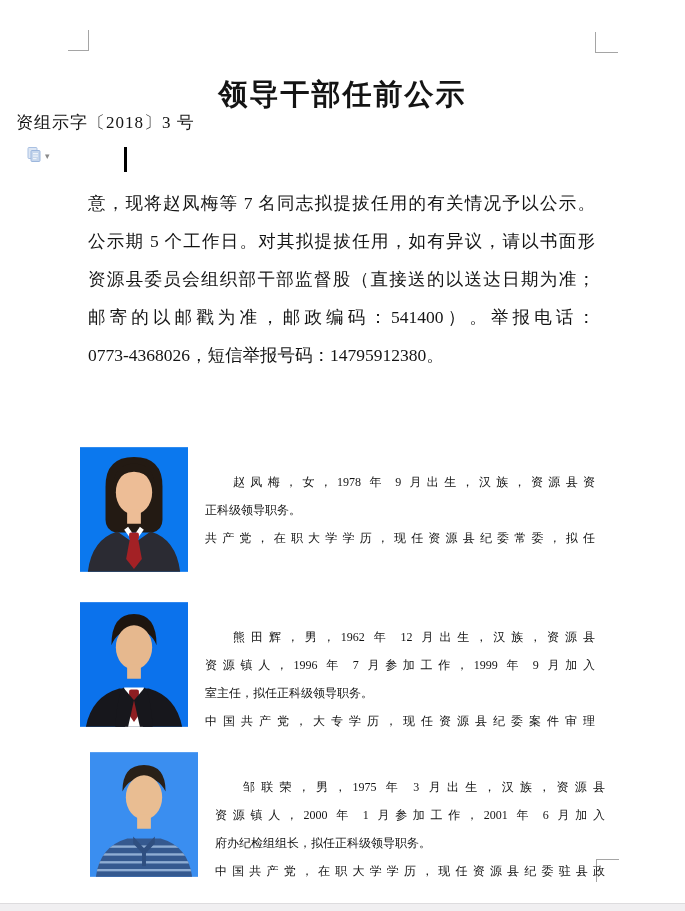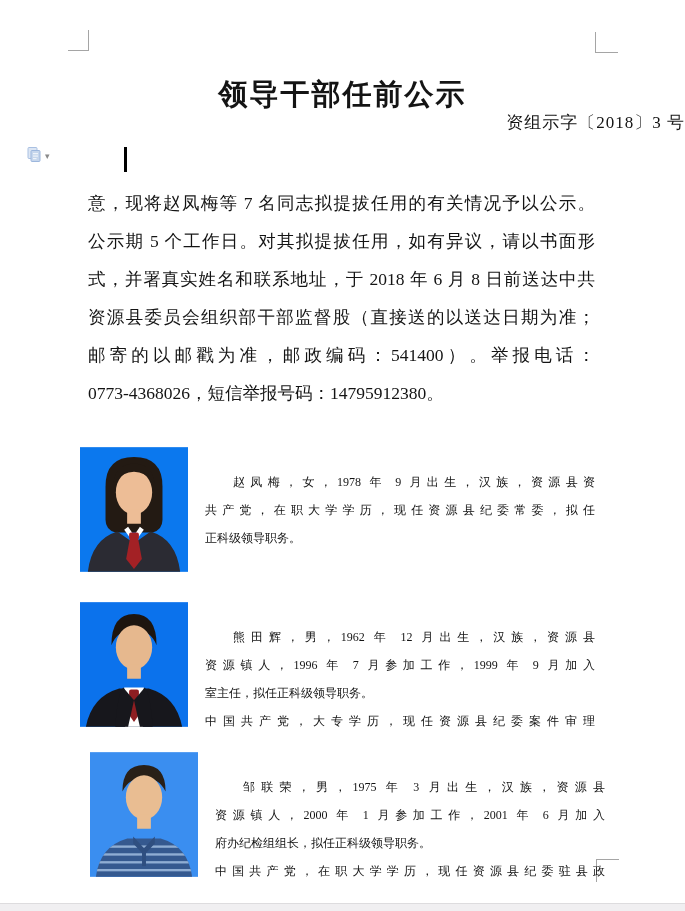--- a/index.html
+++ b/index.html
@@ -8,21 +8,21 @@
     font-family:"Liberation Serif","DejaVu Serif",serif;color:#141414;
   }
   
   .mark{position:absolute;}
   .mark.tl{left:68px;top:30px;width:20px;height:20px;border-right:1px solid #a5a5a5;border-bottom:1px solid #a5a5a5;}
   .mark.tr{left:595px;top:32px;width:22px;height:20px;border-left:1px solid #a5a5a5;border-bottom:1px solid #a5a5a5;}
   .mark.br{left:596px;top:859px;width:22px;height:22px;border-left:1px solid #a5a5a5;border-top:1px solid #a5a5a5;}
 
   .title{position:absolute;left:0;right:0;top:56px;text-align:center;
          font-size:29px;font-weight:bold;letter-spacing:2px;}
-  .docnum{position:absolute;left:16px;right:0;top:111px;text-align:right;
+  .docnum{position:absolute;left:16px;right:0;top:111px;text-align:left;
           font-size:17px;letter-spacing:1px;}
 
   .paste-btn{position:absolute;left:26px;top:146px;width:34px;height:20px;cursor:pointer;display:flex;align-items:center;}
   .paste-btn .arrow{font-size:9px;color:#8a8a8a;margin-left:3px;line-height:1;}
   .caret{position:absolute;left:124px;top:147px;width:3px;height:25px;background:#000;}
 
   .para{position:absolute;left:88px;top:184px;width:507px;font-size:17.5px;}
   .para .line{height:38px;line-height:38px;white-space:nowrap;}
   .j{text-align:justify;text-align-last:justify;text-justify:inter-character;white-space:normal !important;}
   .ind{text-indent:35px;}
@@ -59,21 +59,20 @@
       </svg>
     </span>
     <span class="arrow">▾</span>
   </div>
 
   <div class="caret"></div>
 
   <div class="para" id="notice-paragraph">
       <div class="line j">意，现将赵凤梅等 7 名同志拟提拔任用的有关情况予以公示。</div>
       <div class="line j">公示期 5 个工作日。对其拟提拔任用，如有异议，请以书面形</div>
-      <div class="line j">式，并署真实姓名和联系地址，于 2018 年 6 月 8 日前送达中共</div>
       <div class="line j">资源县委员会组织部干部监督股（直接送的以送达日期为准；</div>
       <div class="line j">邮寄的以邮戳为准，邮政编码：541400）。举报电话：</div>
       <div class="line">0773-4368026，短信举报号码：14795912380。</div>
     </div>
 
   <div id="people">
       <div class="person p0">
         <div class="photo">
           <svg width="108" height="127" viewBox="0 0 110 127">
       <rect width="110" height="127" fill="#0b78ee"></rect>
@@ -82,22 +81,22 @@
                 <rect x="48" y="64" width="14" height="14" fill="#edbd96"></rect>
       <path d="M34 36 Q37 17 55 17 Q73 17 76 36 Q66 25 55 25 Q44 25 34 36 Z" fill="#231a13"></path>
       <path d="M8 127 Q12 94 38 86 L55 98 L72 86 Q98 94 102 127 Z" fill="#2b2b33"></path>
       <path d="M45 84 L55 98 L65 84 L61 81 L55 90 L49 81 Z" fill="#ffffff"></path>
       <rect x="50" y="87" width="10" height="7" rx="2" fill="#a32125"></rect>
       <path d="M51 92 L59 92 L63 114 L55 124 L47 114 Z" fill="#a32125"></path>
           </svg>
         </div>
         <div class="ptext">
           <div class="pline j ind2">赵凤梅，女，1978 年 9 月出生，汉族，资源县资</div>
+          <div class="pline">正科级领导职务。</div>
           <div class="pline j">共产党，在职大学学历，现任资源县纪委常委，拟任</div>
-          <div class="pline">正科级领导职务。</div>
         </div>
       </div>
       <div class="person p1">
         <div class="photo">
           <svg width="108" height="127" viewBox="0 0 110 127">
       <rect width="110" height="127" fill="#0b72ec"></rect>
             <path d="M32 44 Q32 12 55 12 Q78 12 78 44 Q72 28 55 28 Q38 28 32 44 Z" fill="#1d150f"></path>
       <ellipse cx="55" cy="46" rx="18.5" ry="22.5" fill="#e6b88e"></ellipse>
                 <rect x="48" y="64" width="14" height="14" fill="#e6b88e"></rect>
       <path d="M6 127 Q12 96 40 88 L70 88 Q98 96 104 127 Z" fill="#17171c"></path>

